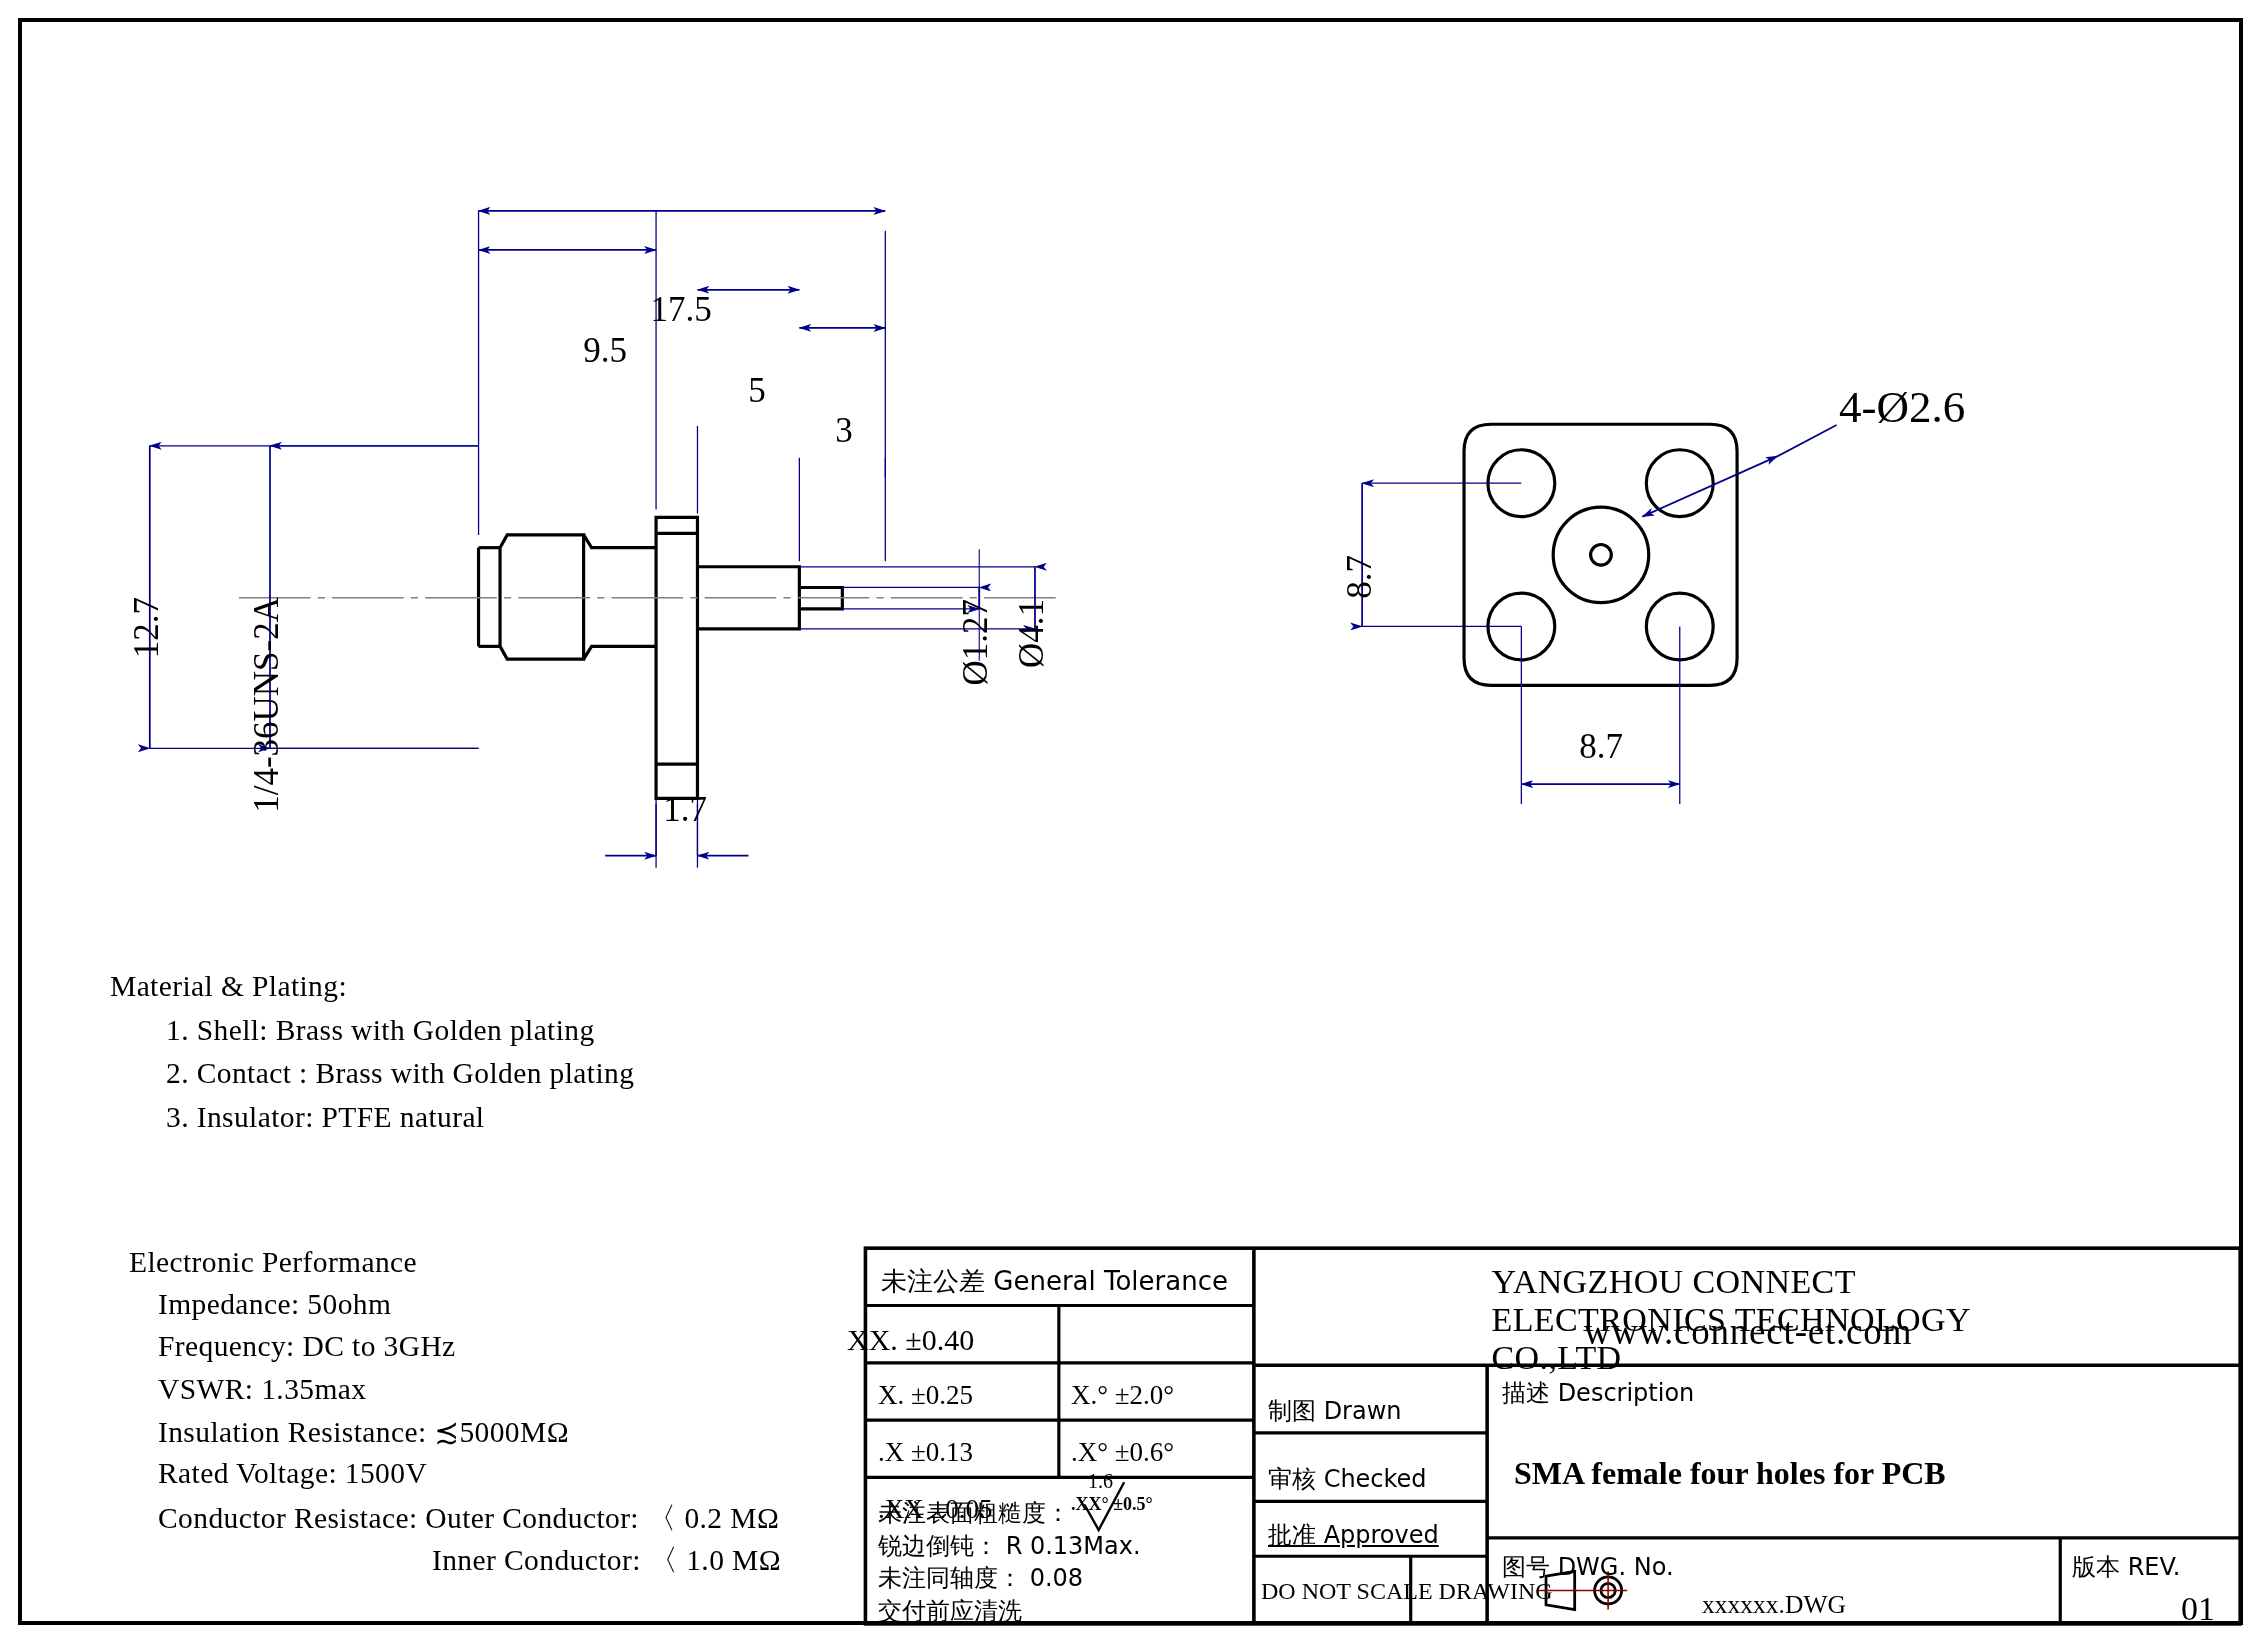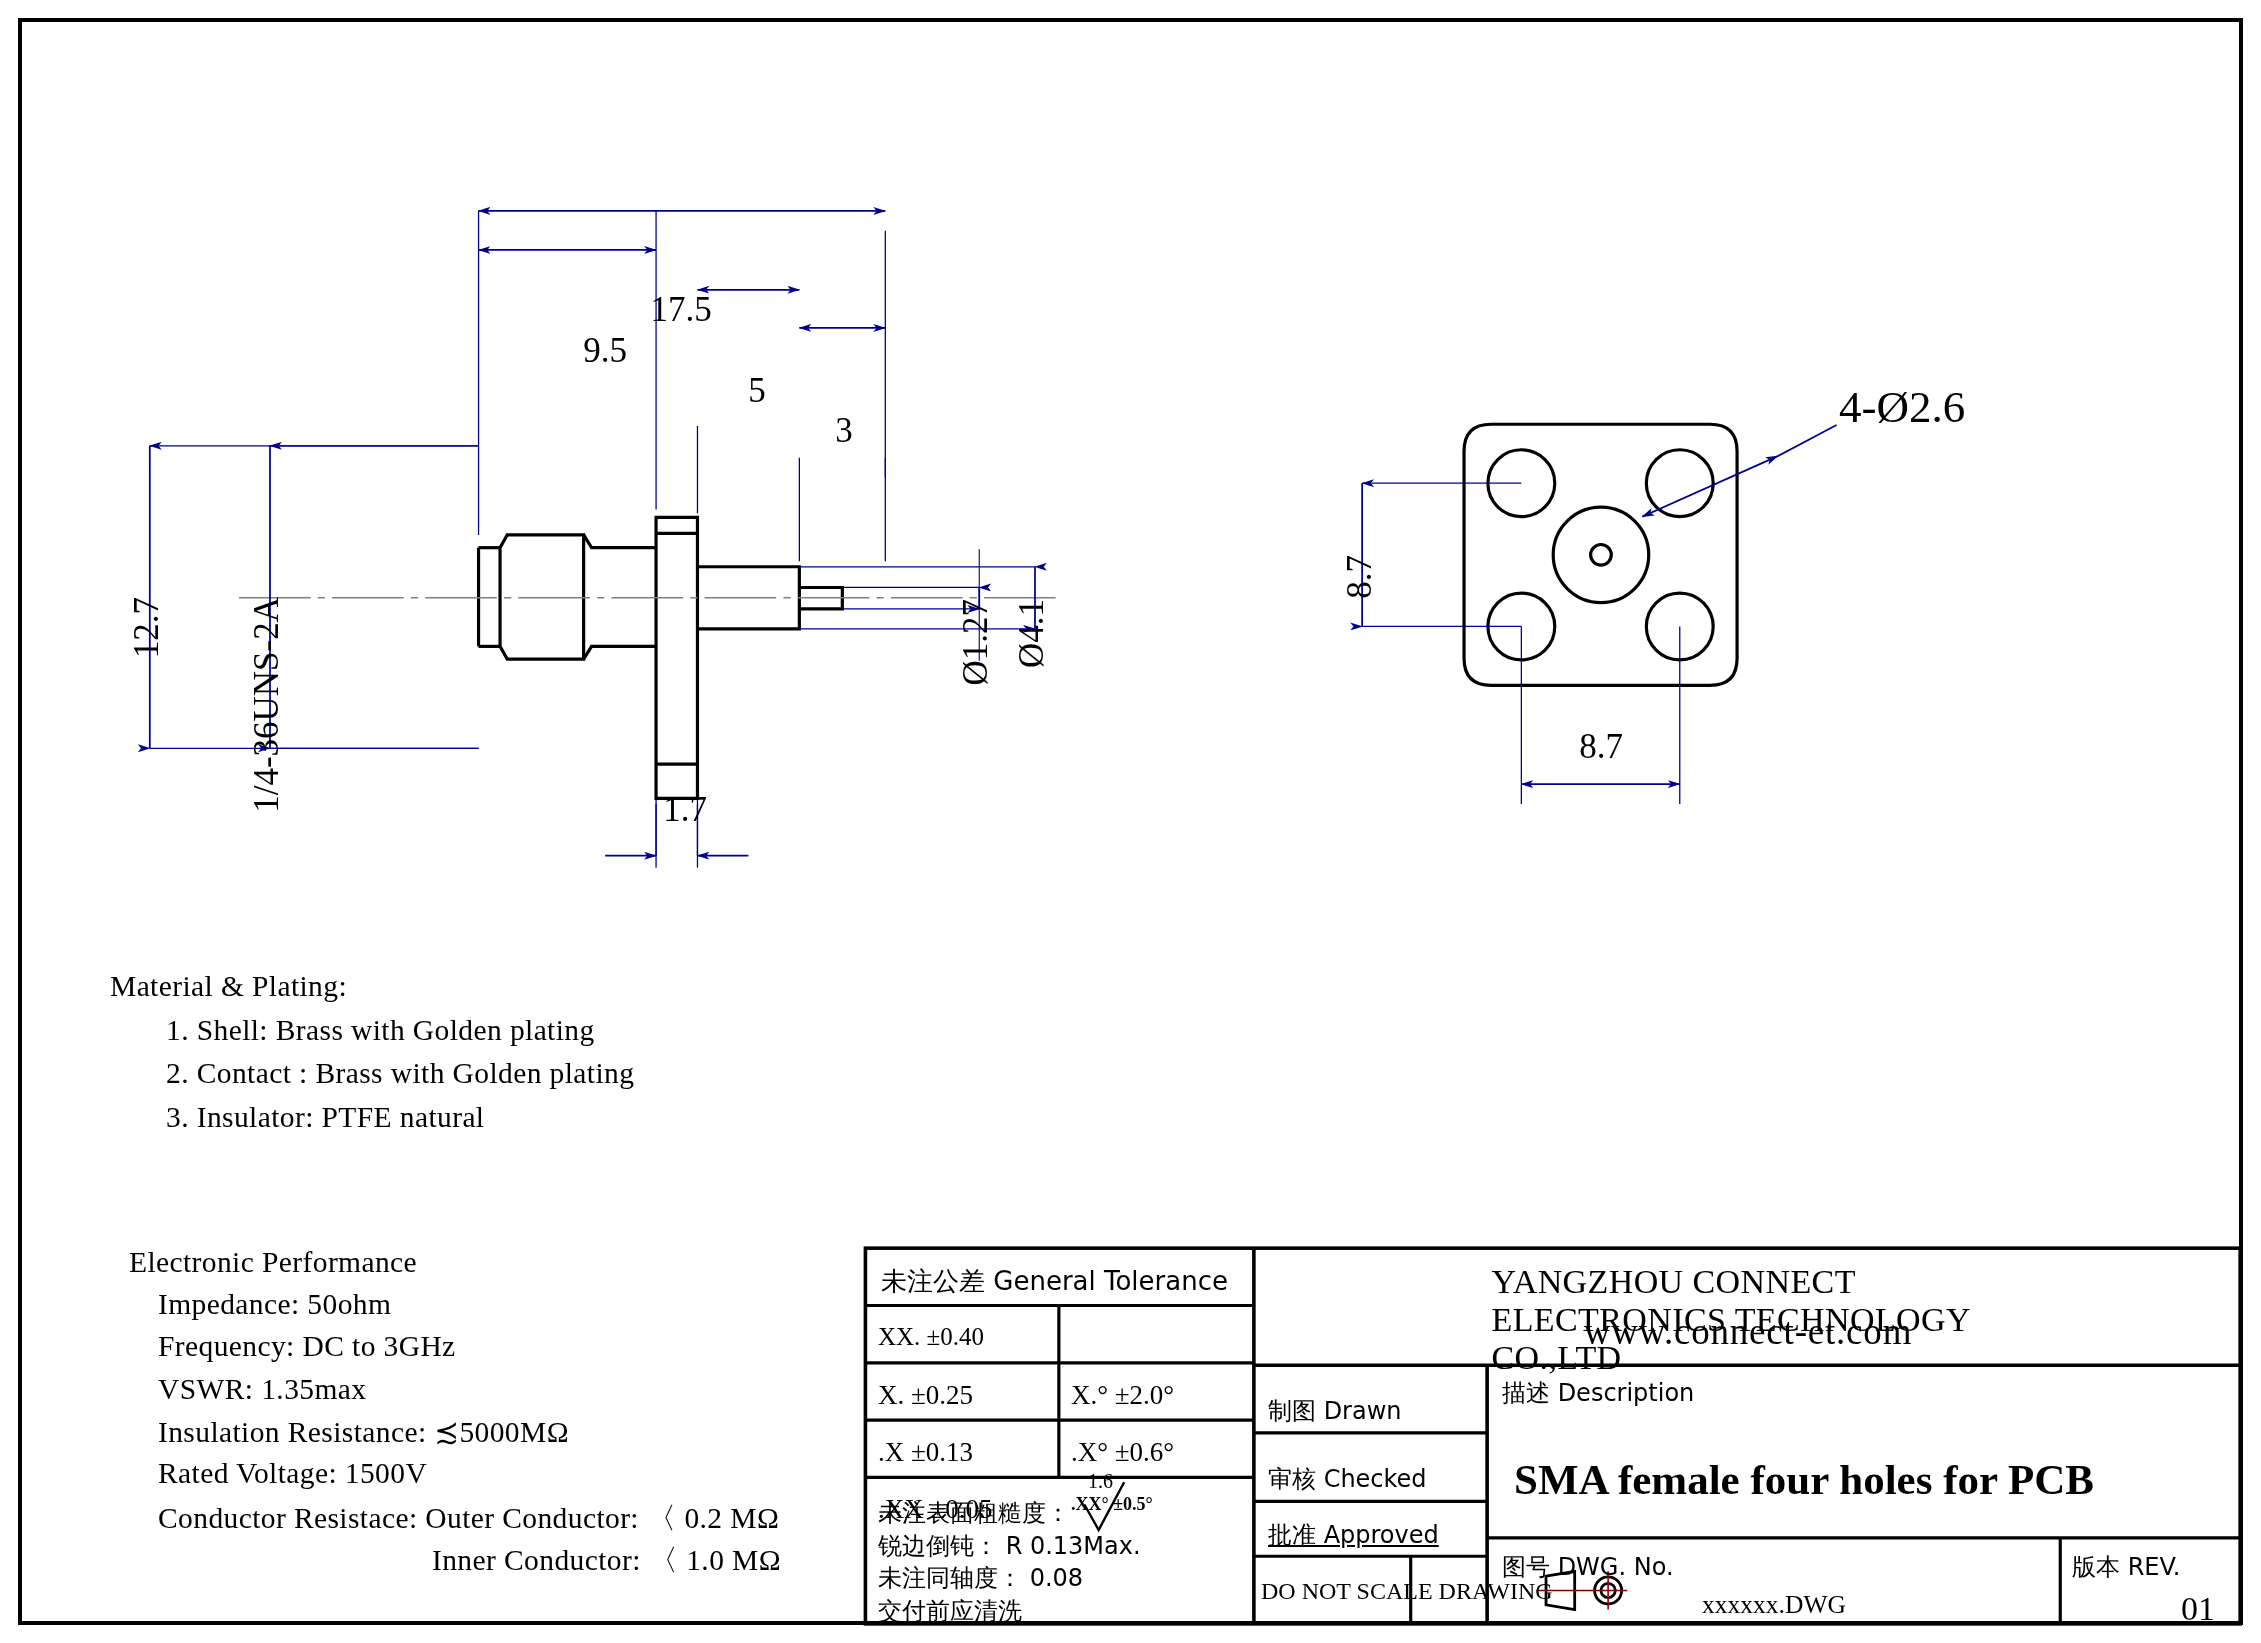--- a/index.html
+++ b/index.html
@@ -11,21 +11,21 @@
   .txt{position:absolute;white-space:nowrap;}
 
   
   .note{font-family:"Liberation Serif",serif;font-size:29.5px;letter-spacing:0.4px;}
   .note-h{font-size:29.5px;}
   .tb-cell{position:absolute;box-sizing:border-box;font-size:25px;
            font-family:"Liberation Serif",serif;}
   .cn{font-family:"DejaVu Sans",sans-serif;font-size:24px;}
   .co-name{font-size:34px;letter-spacing:0.4px;}
   .co-url{font-size:37px;letter-spacing:0.8px;}
-  .desc-main{font-weight:bold;font-size:43px;}
+  .desc-main{font-weight:bold;font-size:32px;}
 </style>
 </head>
 <body>
 
 <div class="frame"></div>
 
 <svg xmlns="http://www.w3.org/2000/svg" viewBox="0 0 2840 2064" width="2261" height="1643">
   <defs>
     <marker id="ar" markerWidth="16" markerHeight="10" refX="15" refY="5" orient="auto" markerUnits="userSpaceOnUse">
       <path d="M0,0 L16,5 L0,10 L4,5 z" fill="#00008B"></path>
@@ -205,21 +205,21 @@
     <path d="M2020,1974 L2020,2022"></path>
   </g>
 
   <g stroke="#000" stroke-width="3" fill="none">
     <path d="M1362,1890 L1380,1922 L1412,1862"></path>
   </g>
 </svg>
 
 <div class="tb-cell cn" style="left:881px;top:1264px;font-size:26px;">未注公差 General Tolerance</div>
 
-<div class="tb-cell" style="left:878px;top:1323px;font-size:25px;text-align:right;">XX.  ±0.40</div>
+<div class="tb-cell" style="left:847px;top:1323px;font-size:30px;text-align:right;">XX.  ±0.40</div>
 <div class="tb-cell" style="left:1071px;top:1323px;font-size:27px;"></div>
 
 <div class="tb-cell" style="left:878px;top:1380px;font-size:27px;">X.  ±0.25</div>
 <div class="tb-cell" style="left:1071px;top:1380px;font-size:27px;">X.°   ±2.0°</div>
 
 <div class="tb-cell" style="left:878px;top:1437px;font-size:27px;">.X ±0.13</div>
 <div class="tb-cell" style="left:1071px;top:1437px;font-size:27px;">.X°   ±0.6°</div>
 
 <div class="tb-cell" style="left:878px;top:1494px;font-size:27px;">.XX ±0.05</div>
 <div class="tb-cell" style="left:1071px;top:1494px;font-size:18px;font-weight:bold;">.XX°   ±0.5°</div>

